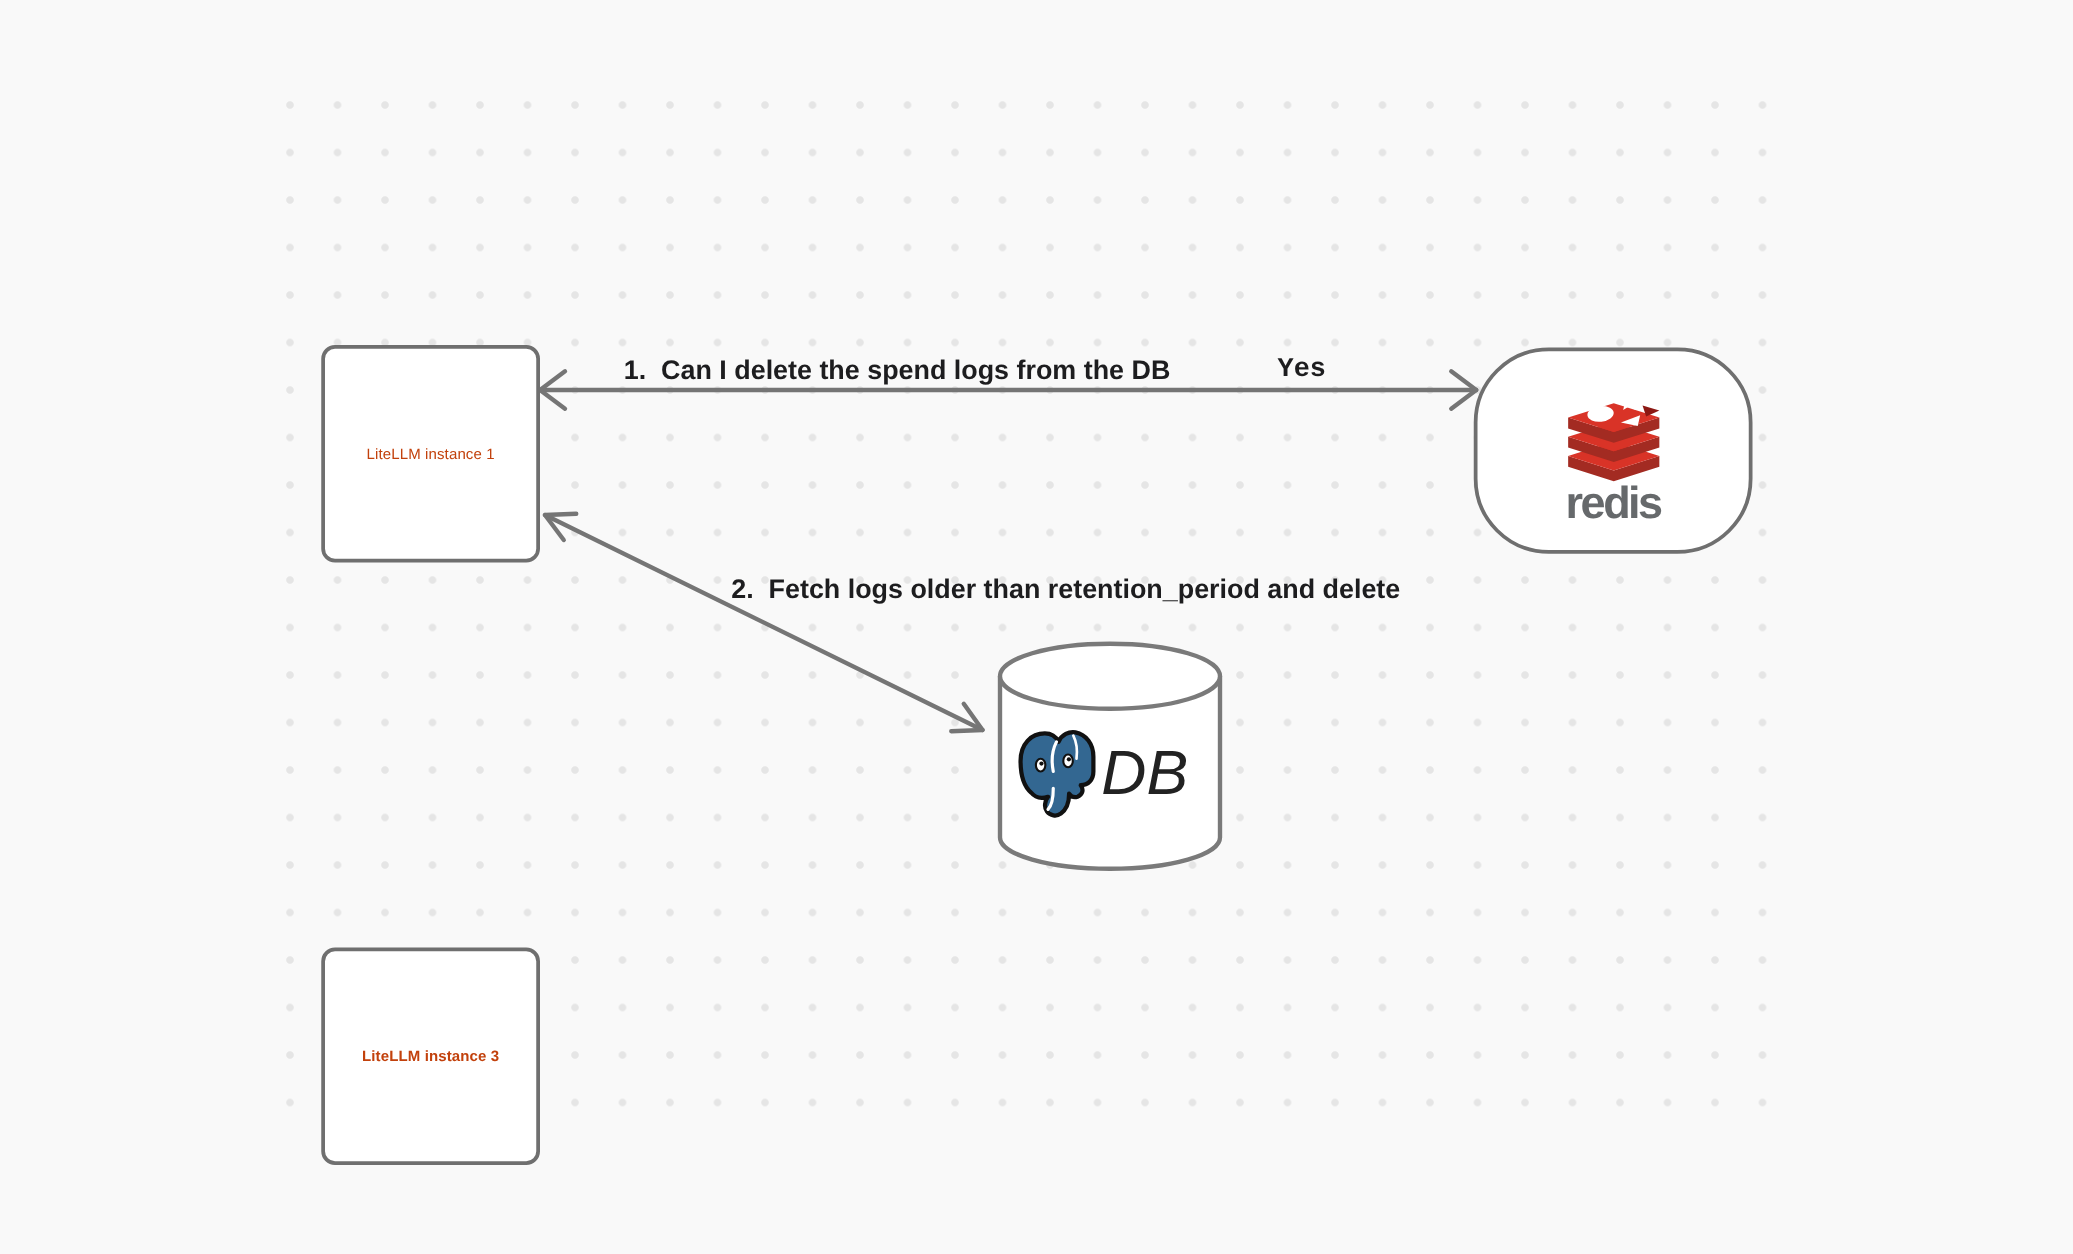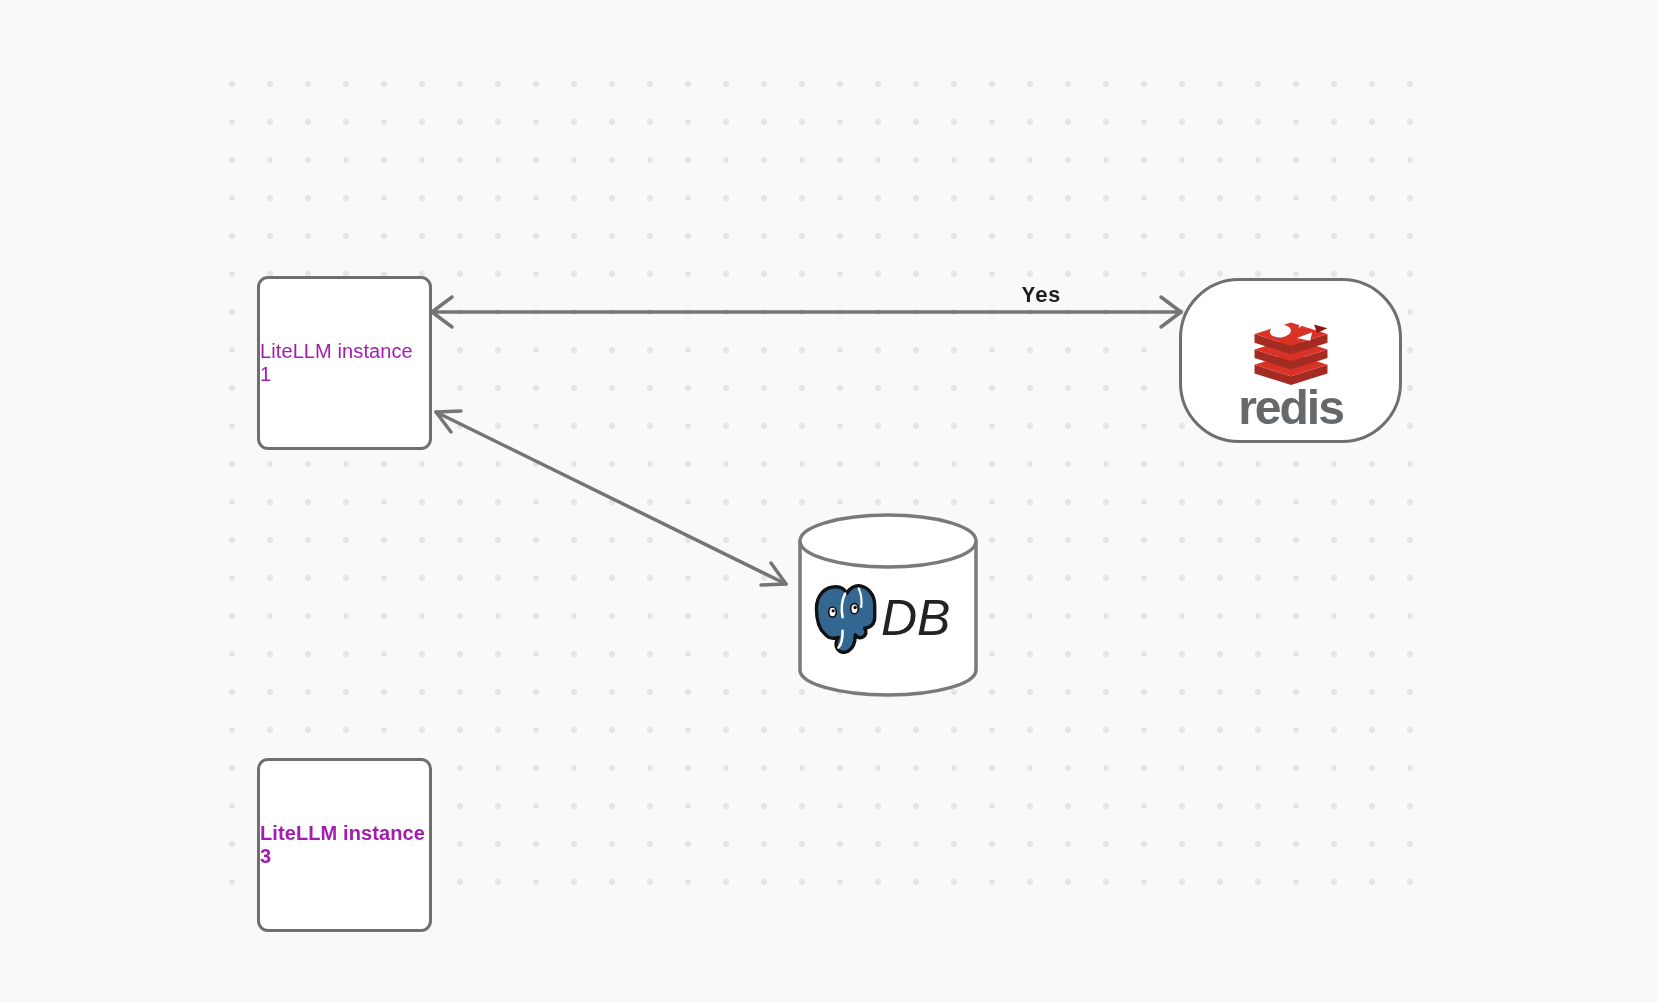--- a/index.html
+++ b/index.html
@@ -18,35 +18,35 @@
     background-size:38px 38px;
   }
 
   
   .box{
     position:absolute;width:175px;height:174px;
     background:#ffffff;border:3px solid #6f6f6f;border-radius:11px;
     display:flex;align-items:center;justify-content:center;
     box-sizing:border-box;
   }
-  .box span{font-size:20px;color:#a21caf;letter-spacing:0.1px;}
+  .box span{font-size:12px;color:#c2410c;letter-spacing:0.1px;}
   .box-1{left:257px;top:276px;}
   .box-2{left:257px;top:514px;}
   .box-3{left:257px;top:758px;font-weight:bold;}
 
   
   .redis-node{
     position:absolute;left:1179px;top:278px;width:223px;height:165px;
     background:#ffffff;border:3.5px solid #6f6f6f;border-radius:60px;
     box-sizing:border-box;
     display:flex;flex-direction:column;align-items:center;justify-content:flex-start;
     padding-top:28px;
   }
   .redis-word{
-    font-weight:bold;font-size:48px;line-height:1;color:#66696b;
+    font-weight:bold;font-size:36px;line-height:1;color:#66696b;
     letter-spacing:-2px;margin-top:-2px;
   }
 
   
   .db-node{position:absolute;left:795px;top:511px;width:186px;height:192px;}
   .db-node > svg{position:absolute;left:0;top:0;}
   .db-inner{
     position:absolute;left:13px;top:68px;width:160px;height:78px;
     display:flex;align-items:center;justify-content:flex-start;font-style:italic;
   }
@@ -138,15 +138,17 @@
         <path d="M41 60 C41 70 40 76 36 80" fill="none" stroke="#ffffff" stroke-width="3" stroke-linecap="round"></path>
         <ellipse cx="29" cy="38" rx="4.5" ry="6" fill="#ffffff" stroke="#111111" stroke-width="2"></ellipse>
         <circle cx="29.8" cy="36.5" r="2" fill="#111111"></circle>
         <ellipse cx="55" cy="34" rx="4.5" ry="6" fill="#ffffff" stroke="#111111" stroke-width="2"></ellipse>
         <circle cx="55.8" cy="32.5" r="2" fill="#111111"></circle>
       </svg>
       <span class="db-label">DB</span>
     </div>
   </div>
 
+  <div class="edge-label edge-label-1">1.  Can I delete the spend logs from the DB</div>
   <div class="edge-label edge-label-yes">Yes</div>
+  <div class="edge-label edge-label-2">2.  Fetch logs older than retention_period and delete</div>
 
 </div>
 
 </body></html>

